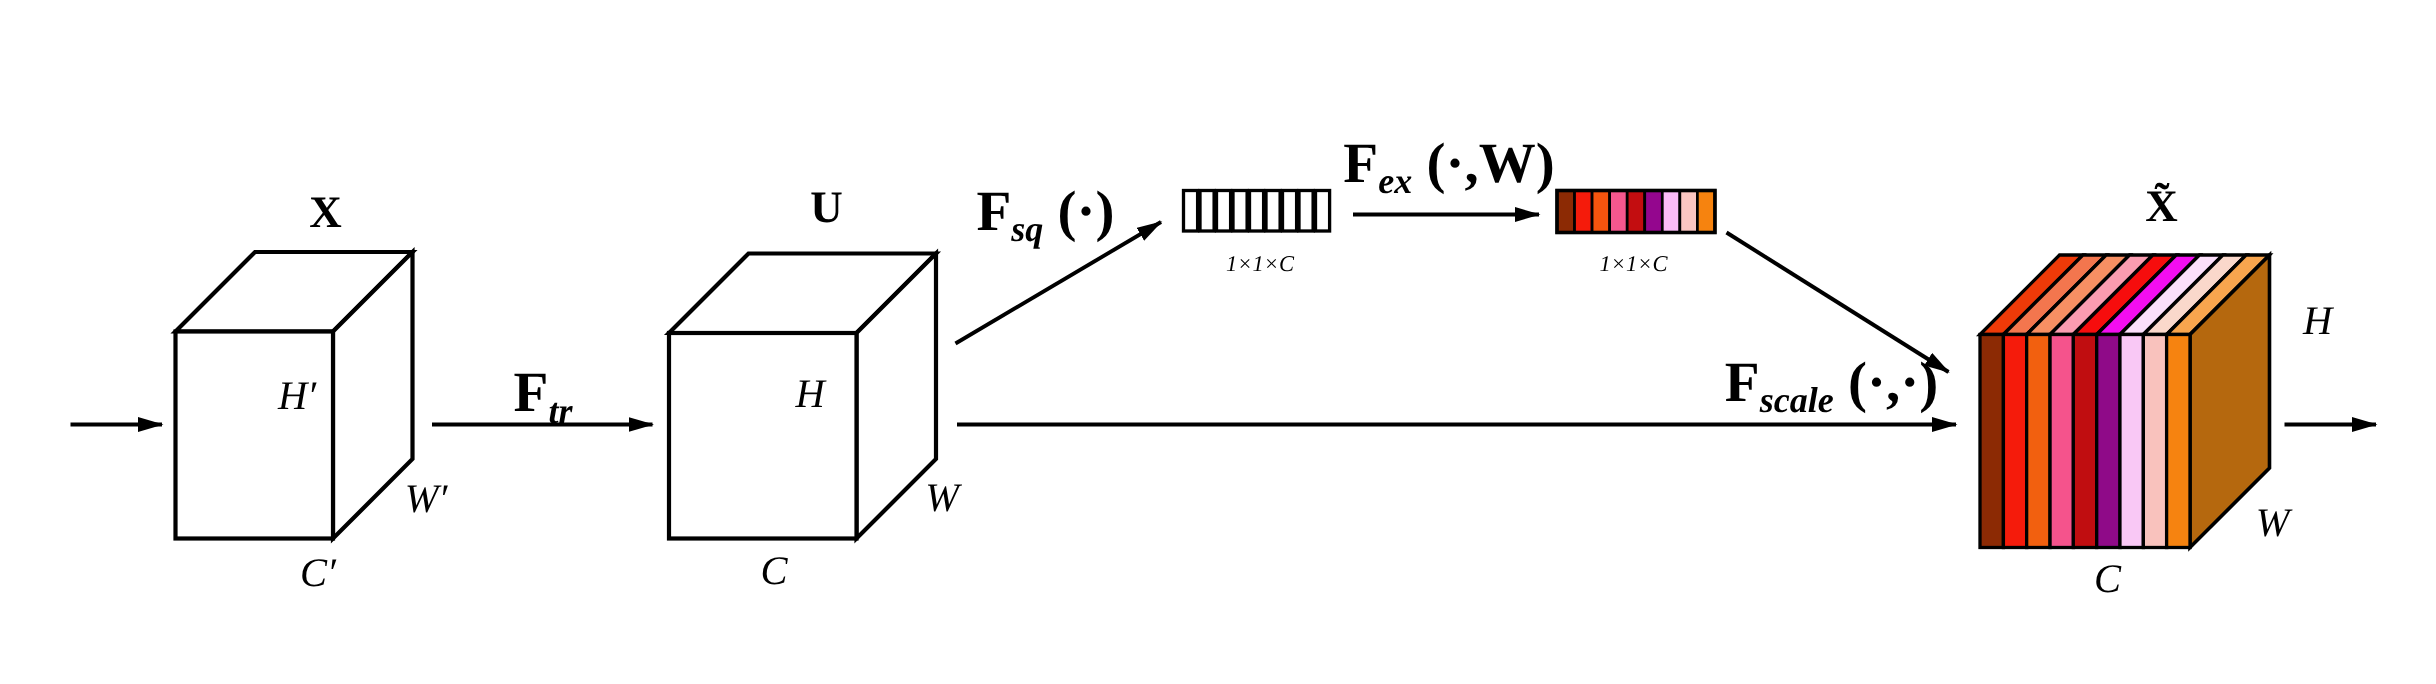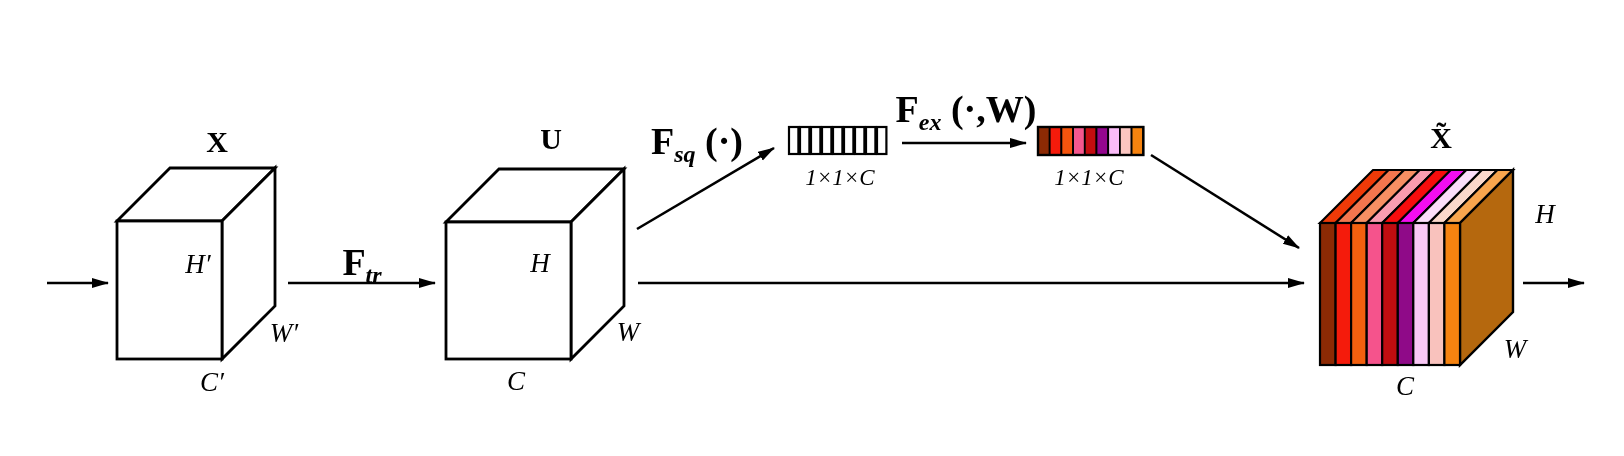--- a/index.html
+++ b/index.html
@@ -5,21 +5,21 @@
   html,body{margin:0;padding:0;background:#ffffff;}
   .canvas{
     position:relative;width:1624px;height:456px;background:#ffffff;
     overflow:hidden;color:#000;
     font-family:"Liberation Serif","DejaVu Serif",serif;
   }
   .canvas svg{position:absolute;left:0;top:0;}
   .lbl{position:absolute;transform:translate(-50%,-50%);white-space:nowrap;line-height:1;}
   .tname{font-weight:bold;font-size:30px;}
   .dim{font-style:italic;font-size:27px;}
-  .size{font-style:italic;font-size:23px;}
+  .size{font-style:italic;font-size:15px;}
   .flabel{font-weight:bold;font-size:38px;}
   .flabel sub{font-size:24px;font-style:italic;font-weight:bold;vertical-align:-0.32em;line-height:0;}
   .cubeface{fill:#ffffff;stroke:#000000;stroke-width:2.8;stroke-linejoin:miter;}
   .arrow{stroke:#000000;stroke-width:2.6;fill:none;}
 </style>
 </head>
 <body>
 
 <div class="canvas">
 
@@ -108,17 +108,18 @@
   <div class="lbl dim" style="left:628px;top:332px">W</div>
   <div class="lbl dim" style="left:516px;top:381px">C</div>
 
   <div class="lbl dim" style="left:1545px;top:214px">H</div>
   <div class="lbl dim" style="left:1515px;top:349px">W</div>
   <div class="lbl dim" style="left:1405px;top:386px">C</div>
 
   <div class="lbl flabel" style="left:362px;top:262px"><span>F</span><sub>tr</sub><span></span><span></span><span></span></div>
   <div class="lbl flabel" style="left:966px;top:109px"><span>F</span><sub>ex</sub><span> (·,</span><span>W</span><span>)</span></div>
   <div class="lbl flabel" style="left:697px;top:141px"><span>F</span><sub>sq</sub><span> (·)</span><span></span><span></span></div>
+  <div class="lbl flabel" style="left:1221px;top:255px"><span>F</span><sub>scale</sub><span> (·,·)</span><span></span><span></span></div>
 
   <div class="lbl size" style="left:840px;top:177px">1×1×C</div>
   <div class="lbl size" style="left:1089px;top:177px">1×1×C</div>
 
 </div>
 
 </body></html>

